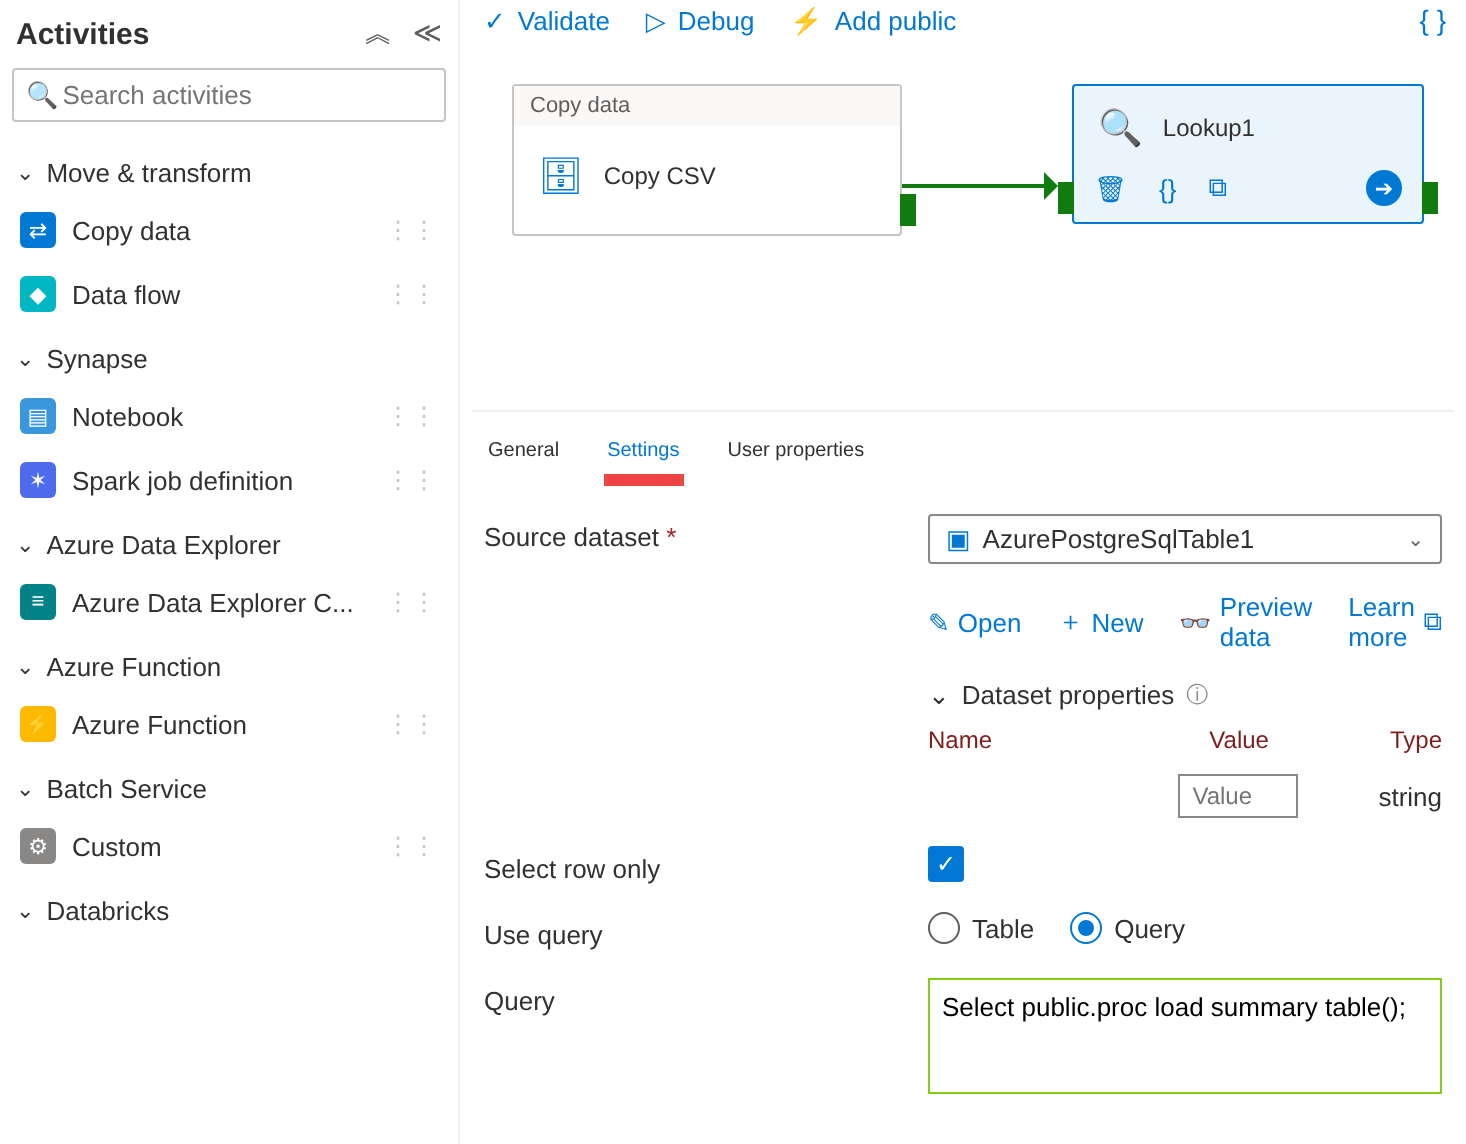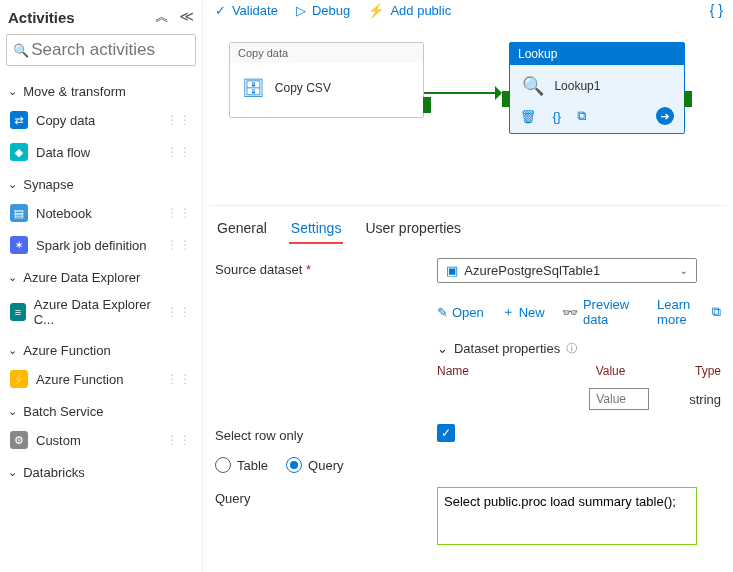--- a/index.html
+++ b/index.html
@@ -9,21 +9,21 @@
     font-size: 13px;
     color: #323130;
     width: 733px;
     height: 572px;
     overflow: hidden;
     display: flex;
     background: #fff;
   }
   
   .sidebar {
-    width: 203px;
+    width: 230px;
     border-right: 1px solid #eee;
     padding: 4px 6px 0 6px;
     display: flex;
     flex-direction: column;
     gap: 2px;
   }
   .sidebar-header {
     display: flex;
     align-items: center;
     justify-content: space-between;
@@ -45,21 +45,21 @@
     align-items: center;
     border: 1px solid #c8c6c4;
     border-radius: 2px;
     padding: 4px 6px;
     margin-bottom: 8px;
     color: #8a8886;
   }
   .search-wrap input {
     border: none;
     outline: none;
-    font-size: 17px;
+    font-size: 13px;
     flex: 1;
     background: transparent;
     color: #323130;
   }
   .group-head {
     display: flex;
     align-items: center;
     gap: 6px;
     padding: 8px 2px 4px 2px;
     font-weight: 400;
@@ -189,24 +189,24 @@
     content:""; position:absolute; right:0; top:-3px;
     border:7px solid transparent; border-left-color:#107c10;
   }
   .conn-end {
     position:absolute; width:8px; height:16px; background:#107c10;
   }
   
   .tabs {
     display:flex; gap:20px;
     padding: 8px 12px 0 12px;
-    font-size:14px;
+    font-size:10px;
   }
   .tabs .tab { padding:6px 2px; cursor:pointer; color:#323130;}
-  .tabs .tab.active { border-bottom:2px solid #ef4444; color:#0078d4;}
+  .tabs .tab.active { border-bottom:6px solid #ef4444; color:#0078d4;}
   .settings {
     padding: 14px 12px 10px 12px;
     display:flex; flex-direction:column; gap:14px;
     font-size:13px;
   }
   .row { display:flex; align-items:flex-start; gap:12px;}
   .lbl { width: 210px; color:#323130; padding-top:4px;}
   .required::after{ content:" *"; color:#a4262c;}
   .select-box {
     flex:1; max-width:260px;
@@ -346,21 +346,20 @@
     <div class="node copy">
       <div class="node-head">Copy data</div>
       <div class="node-body">
         <span class="db-icon">🗄</span>
         <span>Copy CSV</span>
       </div>
       <span class="conn-end" style="right:-8px; top:54px;"></span>
     </div>
     <div class="connector"></div>
     <div class="node lookup">
-      <div class="lookup-head">Lookup</div>
       <div class="lookup-body">
         <span style="color:#0078d4;font-size:18px;">🔍</span>
         <span>Lookup1</span>
       </div>
       <div class="lookup-tools">
         <span>🗑</span>
         <span>{}</span>
         <span>⧉</span>
         <span class="run">➔</span>
       </div>
@@ -417,20 +416,21 @@
         <span style="width:120px"></span>
         <input class="value-input" placeholder="Value" style="">
         <span>string</span>
       </div>
     </div>
     <div class="row">
       <div class="lbl">Select row only</div>
       <span class="chk">✓</span>
     </div>
     <div class="row">
+      <div class="lbl">Use query</div>
       <div class="radio-row">
         <div class="radio">
             <span class="radio-circle"></span>
             <span>Table</span>
           </div>
         <div class="radio selected">
             <span class="radio-circle"></span>
             <span>Query</span>
           </div>
       </div>

